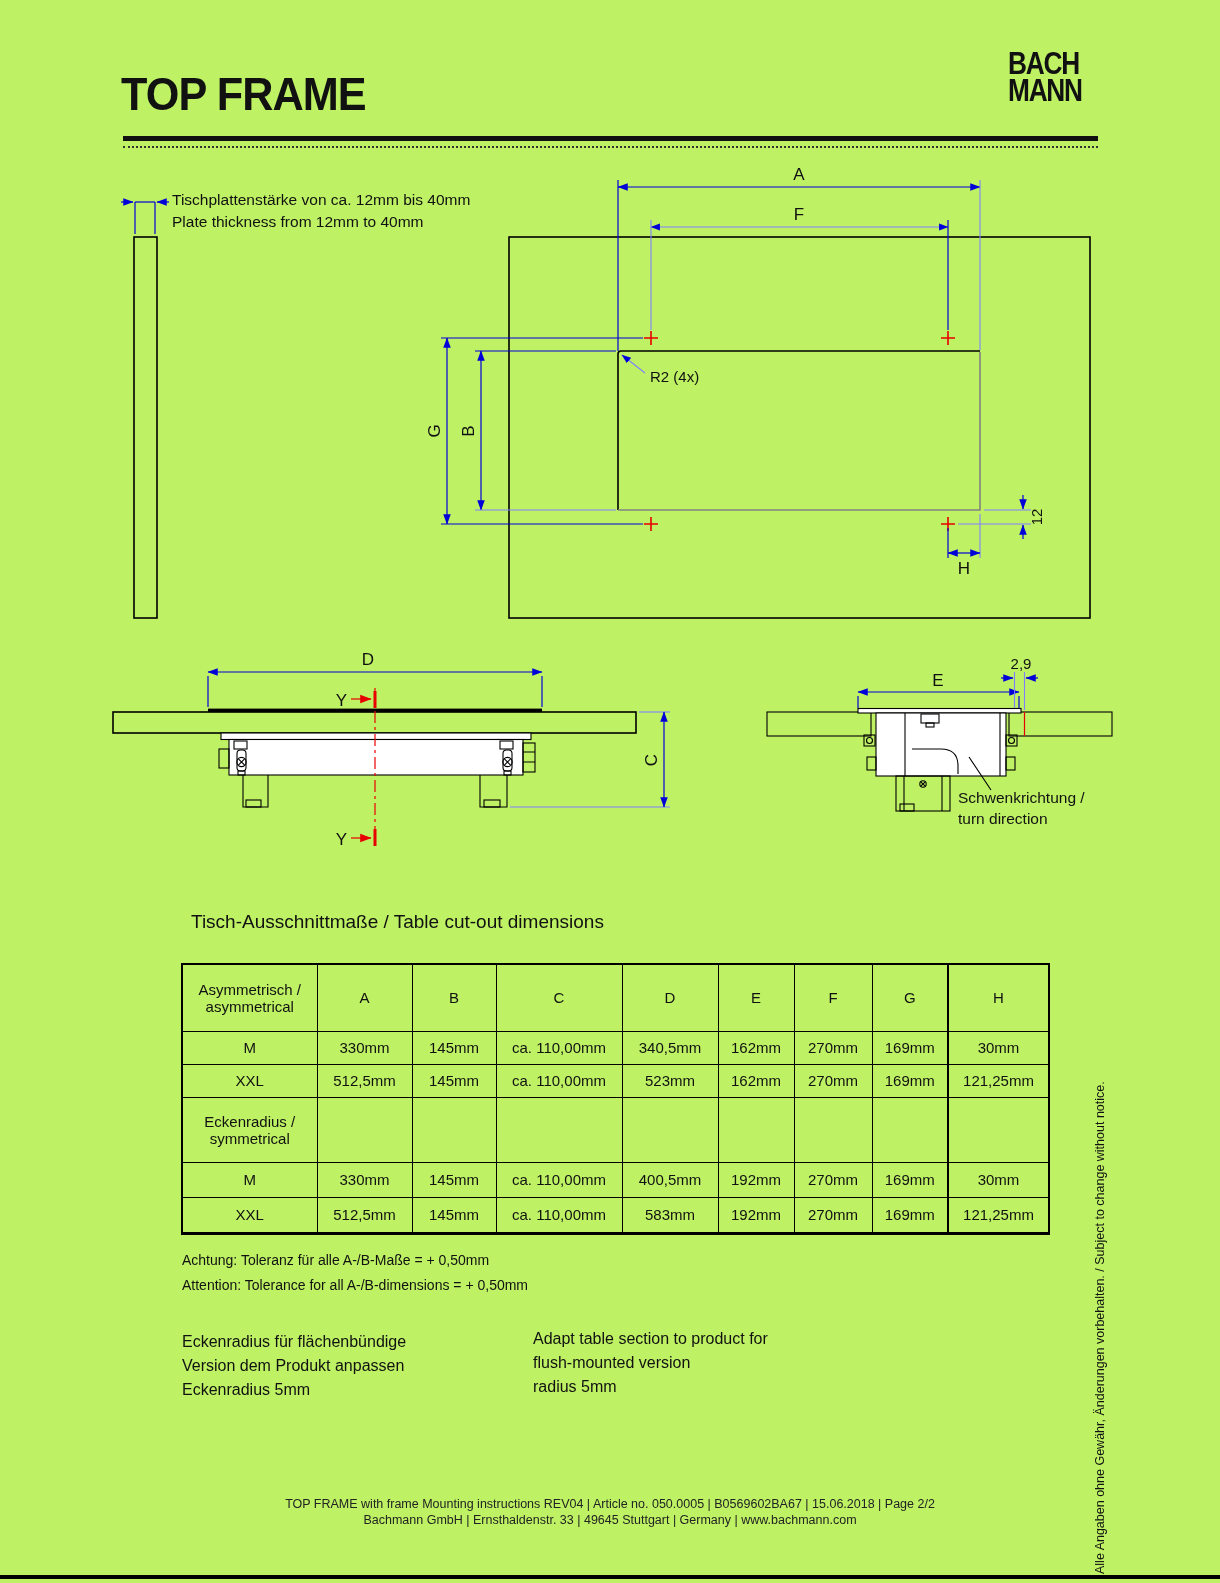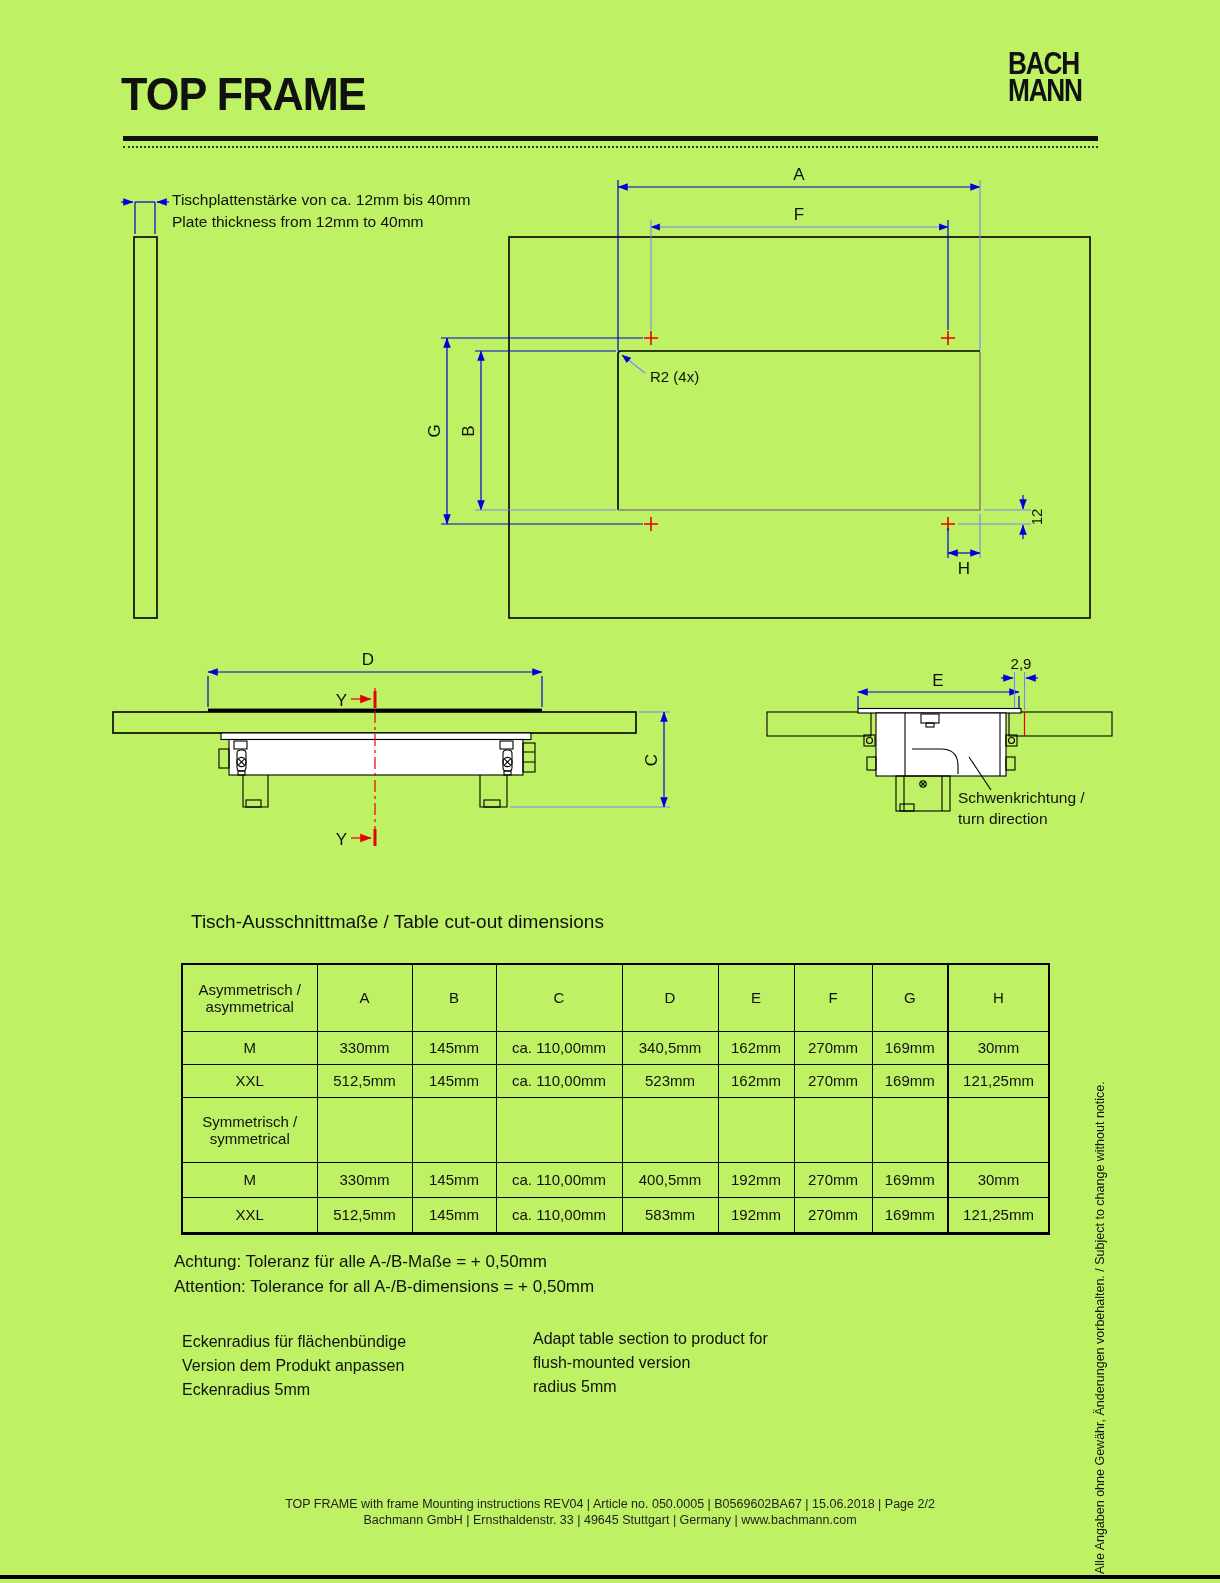--- a/index.html
+++ b/index.html
@@ -30,21 +30,21 @@
   .tbl-title{position:absolute;left:181px;top:911px;font-size:19px;margin-left:10px;}
   table.cutout{position:absolute;left:181px;top:963px;border-collapse:collapse;table-layout:fixed;
     font-size:15px;text-align:center;}
   table.cutout td{border:1.5px solid #000;padding:0 12px;}
   table.cutout td.hthick{border-left:2.5px solid #000;}
   table.cutout tr.rt td{border-top:2.5px solid #000;}
   table.cutout tr.rb td{border-bottom:3px solid #000;}
   table.cutout td.cl{border-left:2.5px solid #000;}
   table.cutout td.cr{border-right:2.5px solid #000;}
 
-  .note-line{position:absolute;left:174px;font-size:17px;}
+  .note-line{position:absolute;left:182px;font-size:14px;}
   .cutnote{position:absolute;font-size:16px;line-height:24px;}
   .footer{position:absolute;left:0;top:1496px;width:1220px;text-align:center;
     font-size:12.5px;line-height:16px;color:#222;}
   .side-note{position:absolute;left:1093px;top:1574px;transform-origin:0 0;
     transform:rotate(-90deg);font-size:12.5px;white-space:nowrap;color:#111;}
   .bottom-bar{position:absolute;left:0;top:1575px;width:1220px;height:4px;background:#000;}
 </style>
 </head>
 <body>
 
@@ -308,21 +308,21 @@
       <td>145mm</td>
       <td>ca. 110,00mm</td>
       <td>523mm</td>
       <td>162mm</td>
       <td>270mm</td>
       <td>169mm</td>
       <td class="hthick cr">121,25mm</td>
     </tr>
     <tr style="height:65px">
       <td class="cl">
-        <div>Symmetrisch /</div>
+        <div>Eckenradius /</div>
         <div>symmetrical</div>
       </td>
       <td></td>
       <td></td>
       <td></td>
       <td></td>
       <td></td>
       <td></td>
       <td></td>
       <td class="hthick cr"></td>

